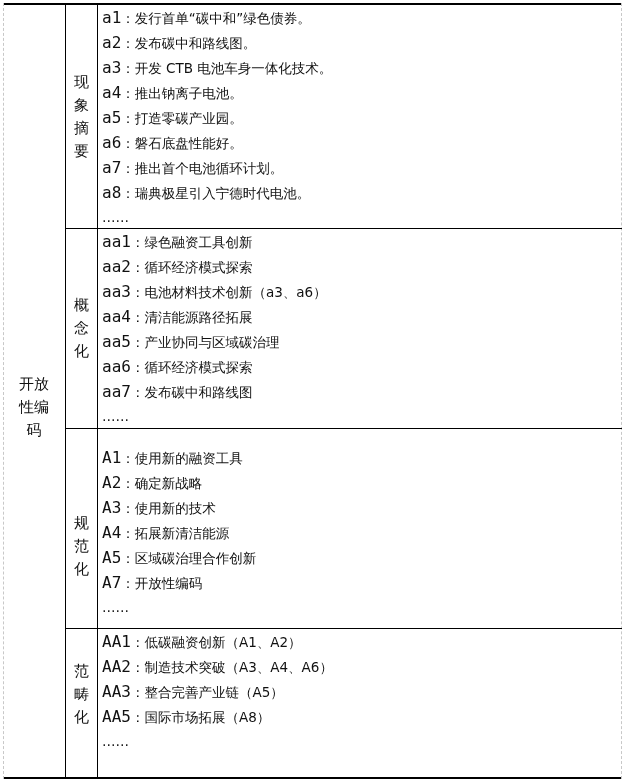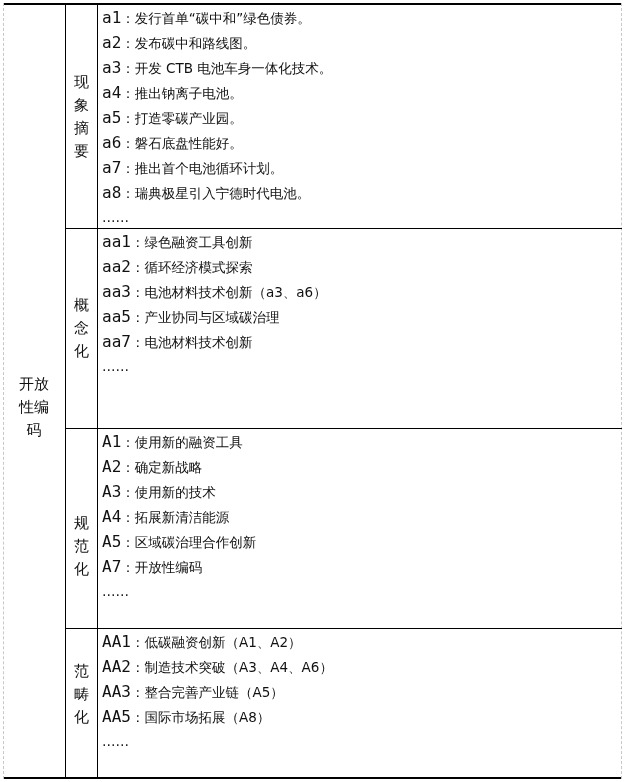--- a/index.html
+++ b/index.html
@@ -54,29 +54,31 @@
     <div class="item">……</div>
   </div>
 
   <div class="stage-label" style="top:226px;height:199px">
     <span>概念化</span>
   </div>
   <div class="stage-items" style="top:226px">
     <div class="item"><span class="code">aa1</span><span>：</span><span>绿色融资工具创新</span></div>
     <div class="item"><span class="code">aa2</span><span>：</span><span>循环经济模式探索</span></div>
     <div class="item"><span class="code">aa3</span><span>：</span><span>电池材料技术创新（a3、a6）</span></div>
+    <div class="item"><span class="code">aa4</span><span>：</span><span>清洁能源路径拓展</span></div>
     <div class="item"><span class="code">aa5</span><span>：</span><span>产业协同与区域碳治理</span></div>
-    <div class="item"><span class="code">aa7</span><span>：</span><span>电池材料技术创新</span></div>
+    <div class="item"><span class="code">aa6</span><span>：</span><span>循环经济模式探索</span></div>
+    <div class="item"><span class="code">aa7</span><span>：</span><span>发布碳中和路线图</span></div>
     <div class="item">……</div>
   </div>
 
   <div class="stage-label" style="top:444px;height:199px">
     <span>规范化</span>
   </div>
-  <div class="stage-items" style="top:426px">
+  <div class="stage-items" style="top:442px">
     <div class="item"><span class="code">A1</span><span>：</span><span>使用新的融资工具</span></div>
     <div class="item"><span class="code">A2</span><span>：</span><span>确定新战略</span></div>
     <div class="item"><span class="code">A3</span><span>：</span><span>使用新的技术</span></div>
     <div class="item"><span class="code">A4</span><span>：</span><span>拓展新清洁能源</span></div>
     <div class="item"><span class="code">A5</span><span>：</span><span>区域碳治理合作创新</span></div>
     <div class="item"><span class="code">A7</span><span>：</span><span>开放性编码</span></div>
     <div class="item">……</div>
   </div>
 
   <div class="stage-label" style="top:617px;height:148px">

